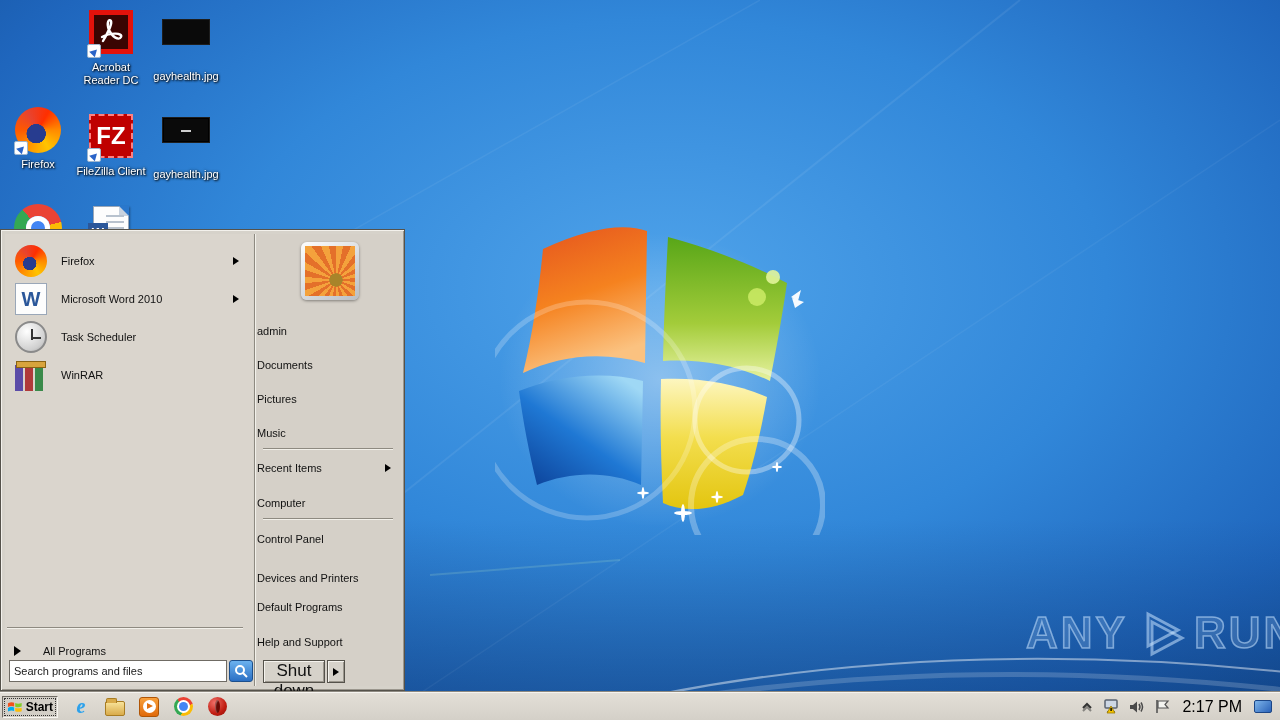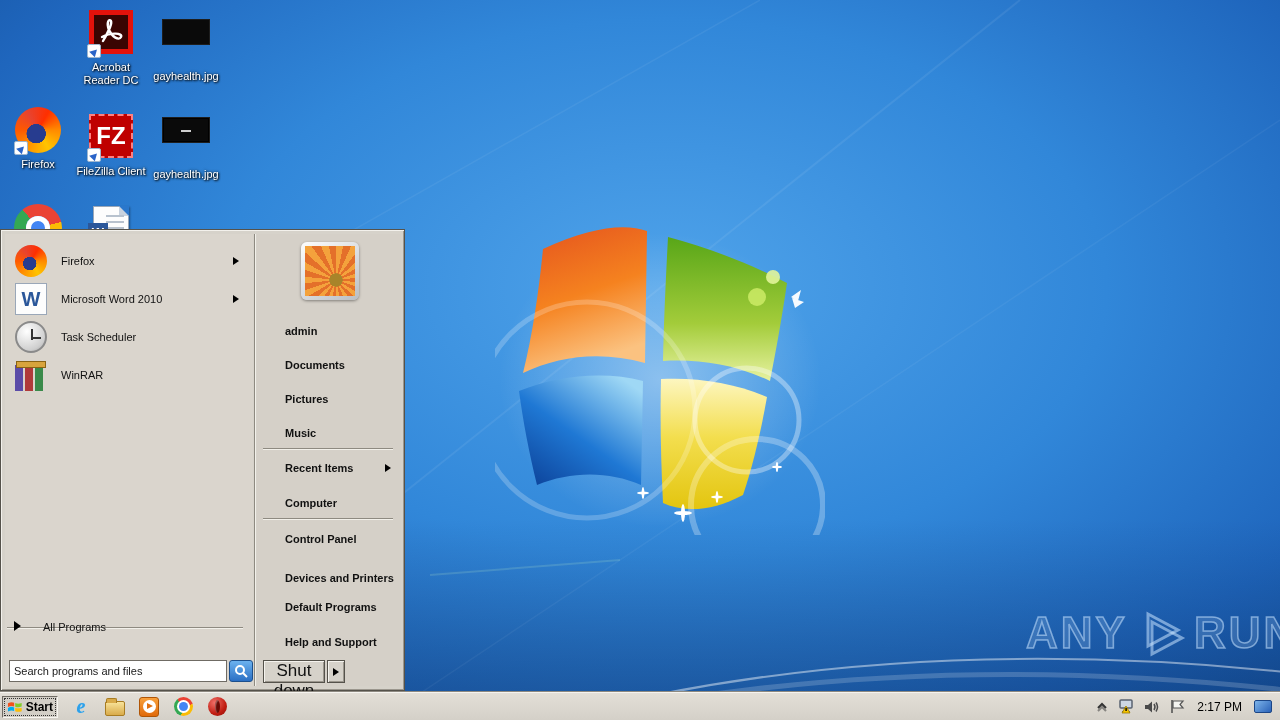--- a/index.html
+++ b/index.html
@@ -60,21 +60,21 @@
     box-shadow:inset 1px 1px 0 #f3f1ec, inset -1px -1px 0 #9b968d; }
   .sm-left { position:absolute; left:4px; top:4px; width:248px; height:452px; background:#dad5cd; }
   .sm-divider { position:absolute; left:253px; top:4px; height:452px; width:2px;
     border-left:1px solid #8e8a81; border-right:1px solid #f2f0ea; }
   .sm-right { position:absolute; left:256px; top:4px; width:144px; height:452px; background:#d5d0c8; }
 
   .sm-item { position:absolute; display:flex; align-items:center; width:100%; cursor:pointer; color:#111; font-size:11px; }
   .sm-item .arrow { position:absolute; right:10px; width:0; height:0;
     border-left:6px solid #000; border-top:4px solid transparent; border-bottom:4px solid transparent; }
   .sm-left-item { left:0; height:38px; padding-left:14px; gap:14px; }
-  .sm-right-item { left:0; height:24px; padding-left:28px;font-weight:bold; }
+  .sm-right-item { left:0; height:24px; padding-left:0; }
   .sm-sep-l { position:absolute; left:6px; width:236px; height:2px;
     border-top:1px solid #8e8a81; border-bottom:1px solid #f2f0ea; }
   .sm-sep-r { position:absolute; left:6px; width:130px; height:2px;
     border-top:1px solid #8e8a81; border-bottom:1px solid #f2f0ea; }
 
   .icon32 { width:32px; height:32px; position:relative; flex:none; }
   .ff32 { border-radius:50%;
     background:
       radial-gradient(circle at 46% 58%, #273c8f 0 26%, rgba(0,0,0,0) 27%),
       conic-gradient(from 210deg, #ff9400, #ff5900, #e8432e, #ff2f00, #ff8a00, #ffc400, #ff9400); }
@@ -83,21 +83,21 @@
     color:#2b579a; font-weight:bold; font-size:20px; }
   .clock32 { border-radius:50%; background:radial-gradient(circle at 35% 30%, #ffffff, #cfcfcf 70%, #9a9a9a);
     border:2px solid #8a8a8a; }
   .clock32::before { content:""; position:absolute; left:14px; top:6px; width:2px; height:11px; background:#333; }
   .clock32::after { content:""; position:absolute; left:15px; top:14px; width:9px; height:2px; background:#333; }
   .rar32 { display:flex; gap:2px; align-items:flex-end; }
   .rar32 i { display:block; height:26px; width:8px; }
   .rar32::before { content:""; position:absolute; left:1px; top:2px; width:28px; height:5px; background:#d8a43c; border:1px solid #8a6414; }
 
   
-  #all-programs { position:absolute; left:4px; top:391px; width:248px; height:26px; display:flex; cursor:pointer; font-size:11px; color:#111; }
+  #all-programs { position:absolute; left:4px; top:408px; width:248px; height:26px; display:flex; align-items:center; cursor:pointer; font-size:11px; color:#111; }
   #all-programs .tri { width:0; height:0; margin-left:9px; border-left:7px solid #000;
     border-top:5px solid transparent; border-bottom:5px solid transparent; }
   #all-programs span { margin-left:22px; }
   #search-row { position:absolute; left:8px; top:430px; width:244px; height:23px; display:flex; gap:2px; }
   #search-input { flex:1; height:22px; border:1px solid #6f6b64; background:#fff; font-size:11px;
     padding:0 4px; color:#1a1a1a; font-family:"Liberation Sans",sans-serif; }
   #search-btn { width:24px; height:22px; border:1px solid #1c4f8c; border-radius:3px; cursor:pointer;
     background:linear-gradient(#6cb2ef,#2a6fc4); display:flex; align-items:center; justify-content:center; }
 
   
@@ -142,21 +142,21 @@
     background:radial-gradient(circle at 35% 30%, #f07068, #c11d12 60%, #8a0f06); }
   .redapp::after { content:""; position:absolute; left:7px; top:3px; width:5px; height:13px; border-radius:50%;
     background:#6a0a04; box-shadow:inset 1px 1px 1px rgba(255,255,255,.35); }
   .folder20 { position:relative; width:20px; height:15px; background:linear-gradient(#f8e39a,#d9ab4a);
     border:1px solid #a87c22; border-radius:2px; margin-top:3px; }
   .folder20::before { content:""; position:absolute; left:0; top:-4px; width:9px; height:4px;
     background:#d9ab4a; border:1px solid #a87c22; border-bottom:none; border-radius:2px 2px 0 0; }
 
   #tray { margin-left:auto; display:flex; align-items:center; gap:9px; padding-right:8px; }
   .tray-ic { cursor:pointer; display:flex; align-items:center; }
-  #clock { font-size:12px; color:#000; cursor:pointer; padding:0 3px; }
+  #clock { font-size:16px; color:#000; cursor:pointer; padding:0 3px; }
   .monitor { width:18px; height:13px; border-radius:2px; background:linear-gradient(135deg,#7db4ea,#2a62b8);
     border:1px solid #1b4687; cursor:pointer; }
 </style>
 </head>
 <body>
 
 <div id="stage">
 
   <svg id="streaks" width="1280" height="720">
     <line x1="120" y1="720" x2="1020" y2="0" stroke="#ffffff" stroke-opacity="0.07" stroke-width="2"></line>

